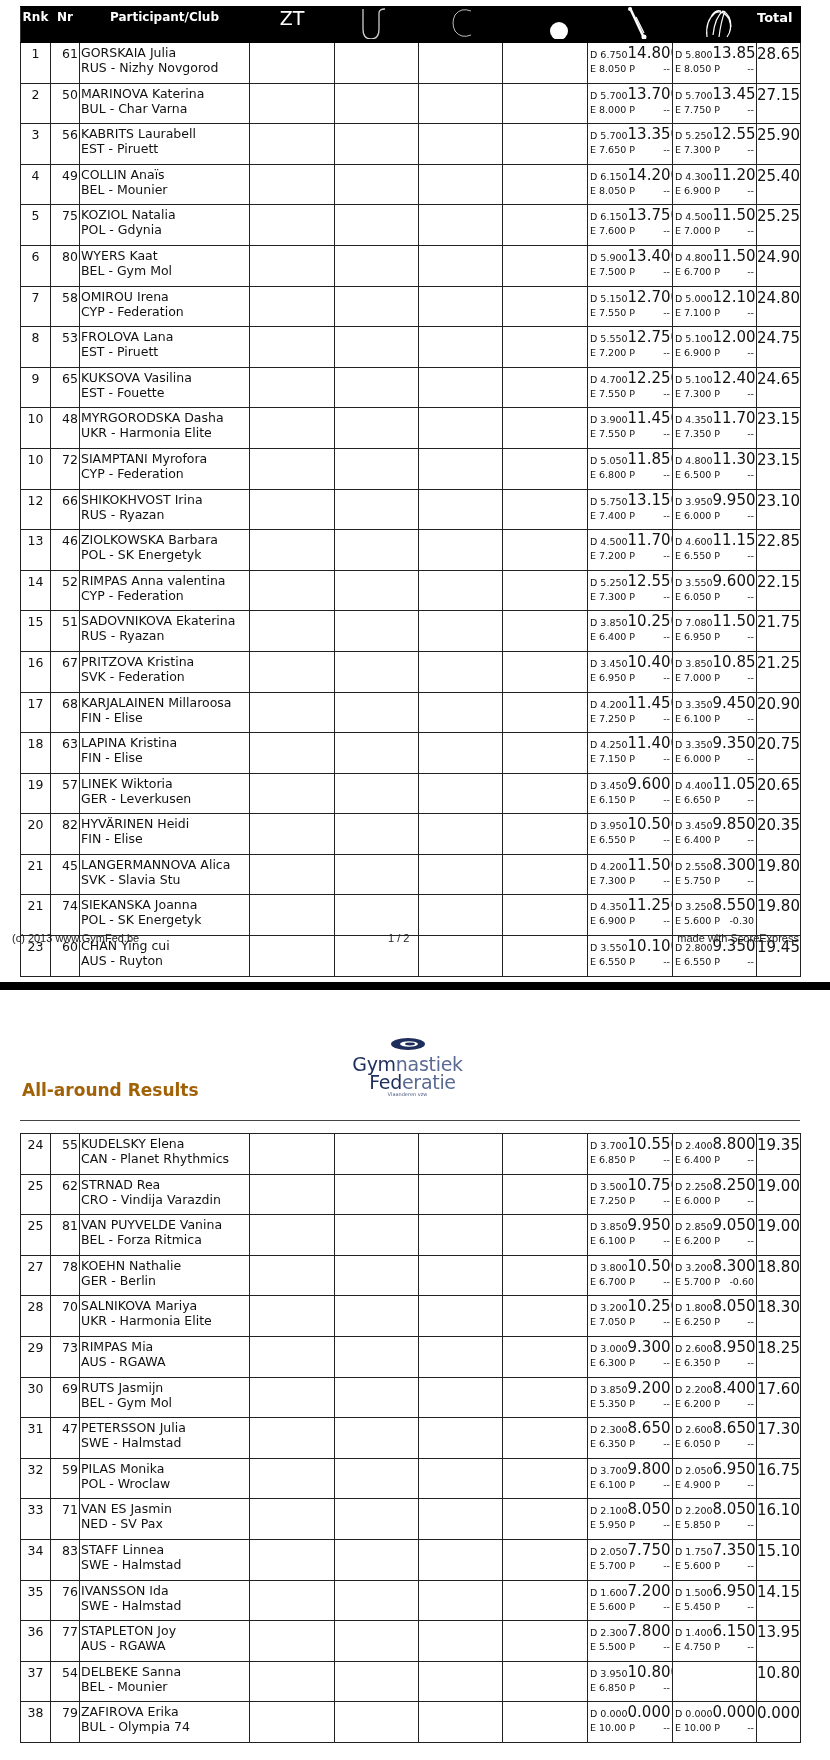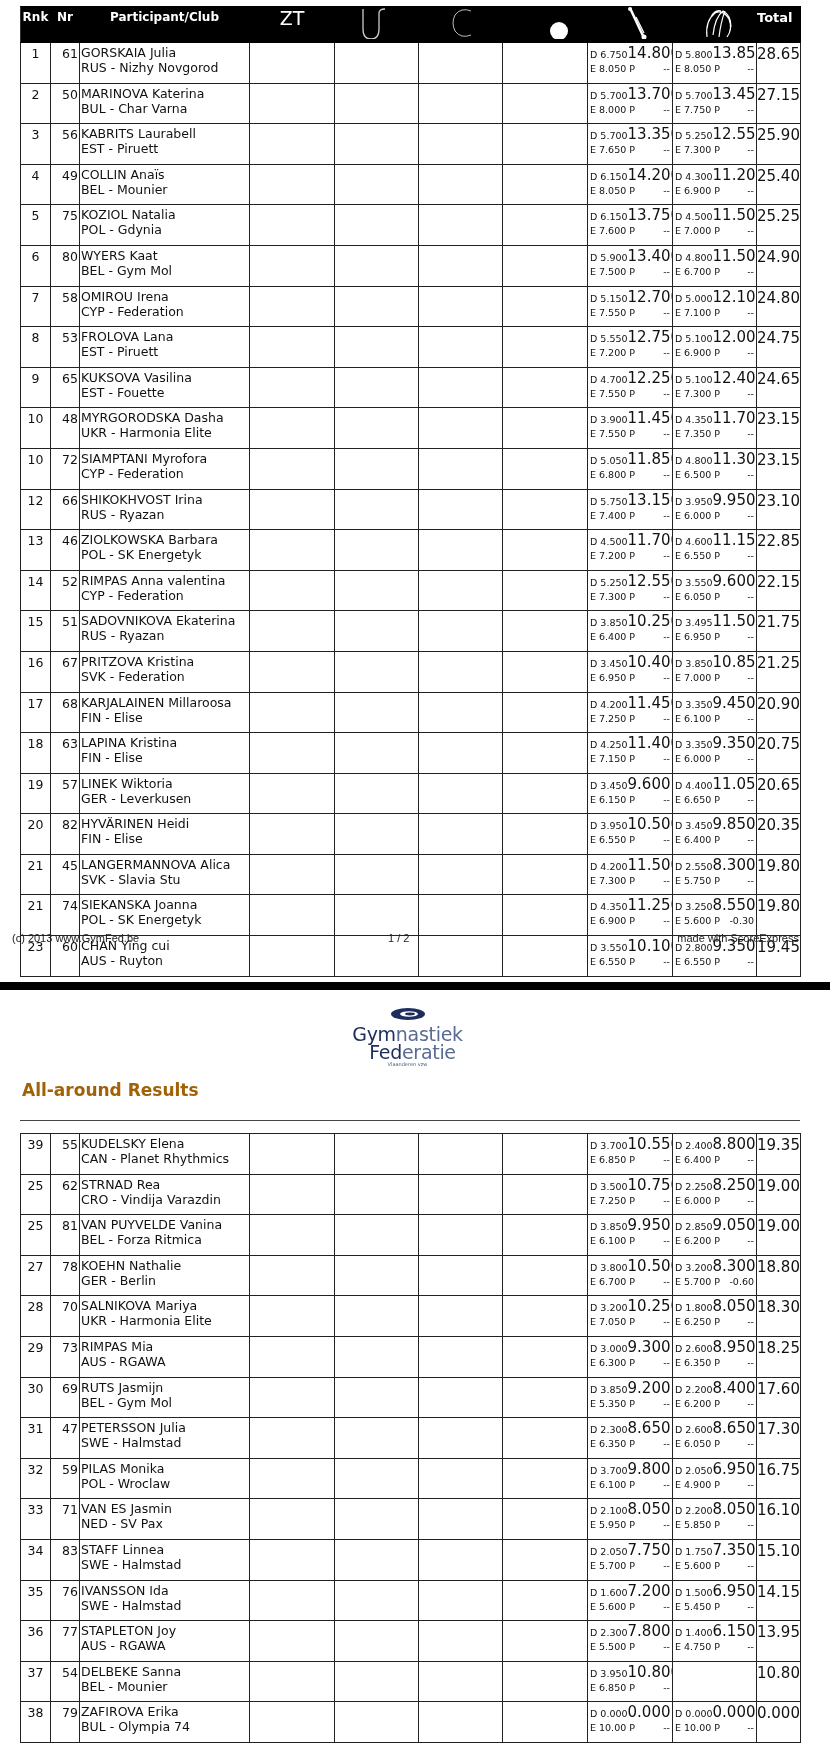--- a/index.html
+++ b/index.html
@@ -591,21 +591,21 @@
               <span class="sc-v">10.250</span>
             </div>
         <div class="sc-bot">
               <span>E 6.400 P</span>
               <span>--</span>
             </div>
       </td>
 
       <td class="score">
         <div class="sc-top">
-              <span class="sc-d">D 3.495</span>
+              <span class="sc-d">D 7.080</span>
               <span class="sc-v">11.500</span>
             </div>
         <div class="sc-bot">
               <span>E 6.950 P</span>
               <span>--</span>
             </div>
       </td>
       <td class="total">21.750</td>
         </tr>
         <tr class="row">
@@ -892,21 +892,21 @@
   </table>
 
   <div class="footer" style="left:12px; top:932px;">(c) 2013 www.GymFed.be</div>
   <div class="footer" style="left:388px; top:932px;">1 / 2</div>
   <div class="footer" style="right:31px; top:932px;">made with ScoreExpress</div>
 </div>
 
 <div class="bar" style="top:982px;"></div>
 
 <div class="page">
-  <div class="logo" style="top:1006px;">
+  <div class="logo" style="top:1036px;">
     <svg width="40" height="14" viewBox="0 0 40 14">
         <ellipse cx="20" cy="7" rx="17" ry="6" fill="#1d2e5c"></ellipse>
         <ellipse cx="21" cy="7" rx="9" ry="2.8" fill="#fff"></ellipse>
         <ellipse cx="22" cy="7" rx="5" ry="1.4" fill="#1d2e5c"></ellipse>
       </svg>
     <div class="lg1"><span>Gym</span><span class="light">nastiek</span></div>
     <div class="lg1" style="padding-left:10px;"><span>Fed</span><span class="light">eratie</span></div>
     <div class="lg3">Vlaanderen vzw</div>
   </div>
   <div class="title" style="top:1080px;">All-around Results</div>
@@ -920,21 +920,21 @@
         <col style="width:85px">
         <col style="width:84px">
         <col style="width:84px">
         <col style="width:85px">
         <col style="width:85px">
         <col style="width:84px">
         <col style="width:44px">
     </colgroup>
     <tbody id="body2">
         <tr class="row">
-      <td class="rnk">39</td>
+      <td class="rnk">24</td>
       <td class="nr">55</td>
       <td class="part">
         <div>KUDELSKY Elena</div>
         <div>CAN - Planet Rhythmics</div>
       </td>
       <td></td>
       <td></td>
       <td></td>
       <td></td>
 

